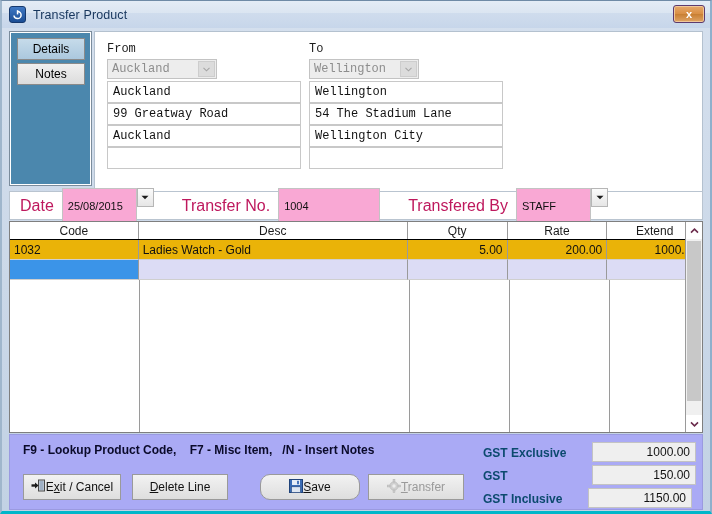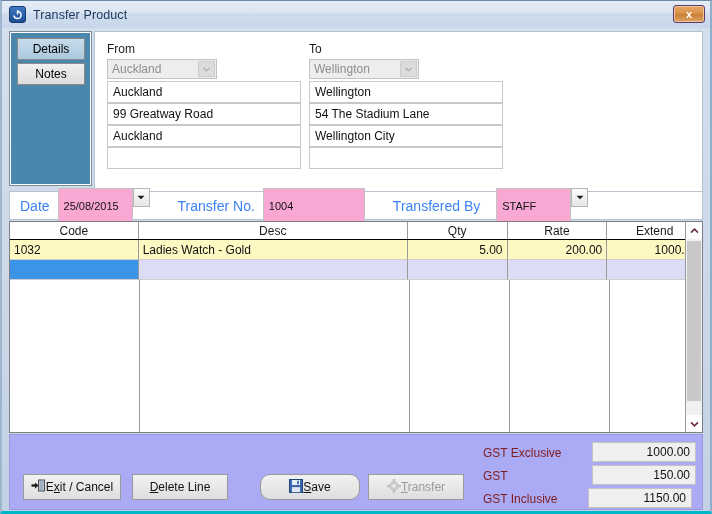--- a/index.html
+++ b/index.html
@@ -82,20 +82,21 @@
   }
   .side-btn.plain {
     top: 31px;
     background: linear-gradient(to bottom,#f0f0f0,#dcdcdc);
   }
 
   #addr-panel {
     position: absolute; left: 88px; top: 2px; width: 609px; height: 170px;
     background: #ffffff;
     border: 1px solid #b4c1cf;
+    font-family: Liberation Mono, monospace;
   }
   .col-label {
     position: absolute; font-size: 12px; color: #1c1c1c;
   }
   .combo {
     position: absolute; width: 110px; height: 20px;
     background: #ededed;
     border: 1px solid #c3c3c3;
     display: flex; align-items: center;
     color: #8d8d8d; font-size: 12px; padding-left: 4px;
@@ -112,21 +113,21 @@
     display: flex; align-items: center; padding-left: 5px;
     font-size: 12px; color: #121212;
   }
 
   
   #date-bar {
     position: absolute; left: 3px; top: 162px; width: 694px; height: 29px;
     background: #ffffff; border: 1px solid #b9c4d0;
     display: flex; align-items: center;
   }
-  .fld-label { font-size: 14px; color: #3b82f6; }
+  .fld-label { font-size: 16px; color: #be185d; }
   .txtbox {
     background: #f9a8d4; border: 1px solid #c3c3c3; height: 35px;
     display: flex; align-items: center; padding-left: 5px;
     font-size: 11px; color: #111;
   }
   .spin-arrow {
     width: 17px; height: 19px; background: linear-gradient(to bottom,#fbfbfb,#e6e6e6);
     border: 1px solid #b6b6b6;
     display: flex; align-items: center; justify-content: center;
     cursor: pointer;
@@ -193,21 +194,21 @@
     position: absolute; height: 26px;
     background: linear-gradient(to bottom,#f2f2f2,#dedede);
     border: 1px solid #9a9a9a;
     display: flex; align-items: center; justify-content: center;
     font-size: 12px; color: #101010; cursor: pointer;
   }
   .act-btn.disabled { color: #9a9a9a; cursor: default; }
   .act-btn u { text-decoration: underline; }
 
   .tot-label {
-    position: absolute; font-size: 12px; font-weight: normal; color: #7f1d1d;
+    position: absolute; font-size: 12px; font-weight: bold; color: #0c4a6e;
   }
   .tot-val {
     position: absolute; width: 104px; height: 20px;
     background: #efefef; border: 1px solid #c3c3c3;
     display: flex; align-items: center; justify-content: flex-end;
     padding-right: 5px; font-size: 12px; color: #111;
   }
 </style>
 </head>
 <body>
@@ -276,40 +277,40 @@
         <div class="txtbox" style="width:75px;">25/08/2015</div>
         <div class="spin-arrow">
           <svg width="8" height="5" viewBox="0 0 8 5">
               <path d="M0.5 0.8 L4 4.2 L7.5 0.8 Z" fill="#1c1c1c"></path>
             </svg>
         </div>
       </div>
       <span class="fld-label" style="margin-left:28px;">Transfer No.</span>
       <div class="txtbox" style="width:102px; margin-left:8px;">1004</div>
       <span class="fld-label" style="margin-left:28px;">Transfered By</span>
-      <div style="position:relative; margin-left:16px; display:flex;">
+      <div style="position:relative; margin-left:8px; display:flex;">
         <div class="txtbox" style="width:75px;">STAFF</div>
         <div class="spin-arrow">
           <svg width="8" height="5" viewBox="0 0 8 5">
               <path d="M0.5 0.8 L4 4.2 L7.5 0.8 Z" fill="#1c1c1c"></path>
             </svg>
         </div>
       </div>
     </div>
 
     <div id="grid">
       <div id="grid-head">
         <div class="hc" style="width:129px;">Code</div>
         <div class="hc" style="width:270px;">Desc</div>
         <div class="hc" style="width:100px;">Qty</div>
         <div class="hc" style="width:100px;">Rate</div>
         <div class="hc" style="width:95px;">Extend</div>
       </div>
 
-      <div class="grow" style="background:#fef9c3;">
+      <div class="grow" style="background:#eab308;">
         <div class="gc" style="width:129px;">1032</div>
         <div class="gc" style="width:270px;">Ladies Watch - Gold</div>
         <div class="gc num" style="width:100px;">5.00</div>
         <div class="gc num" style="width:100px;">200.00</div>
         <div class="gc num" style="width:95px;">1000.00</div>
       </div>
 
       <div class="grow" style="background:#dcdcf5;">
         <div class="gc" style="width:129px; background:#3b94e8;"></div>
         <div class="gc" style="width:270px;"></div>
@@ -334,20 +335,21 @@
         <div id="sb-thumb"></div>
         <div class="sb-btn" id="sb-down">
           <svg width="9" height="6" viewBox="0 0 9 6">
               <path d="M1 1.4 L4.5 4.8 L8 1.4" fill="none" stroke="#6b2b4c" stroke-width="1.6"></path>
             </svg>
         </div>
       </div>
     </div>
 
     <div id="footer">
+      <div id="hint">F9 - Lookup Product Code,    F7 - Misc Item,   /N - Insert Notes</div>
 
       <div class="act-btn" style="left:13px; top:39px; width:98px;">
         <span>
           <svg width="15" height="13" viewBox="0 0 15 13">
             <rect x="7.5" y="1" width="6" height="11" fill="#cfd6de" stroke="#4a4a4a" stroke-width="1"></rect>
             <rect x="8.5" y="2" width="4" height="9" fill="#9fb0c4"></rect>
             <path d="M0.5 6.5 H6" stroke="#1a1a1a" stroke-width="2.4"></path>
             <path d="M4 3.4 L7.6 6.5 L4 9.6 Z" fill="#1a1a1a"></path>
           </svg>
         </span>

